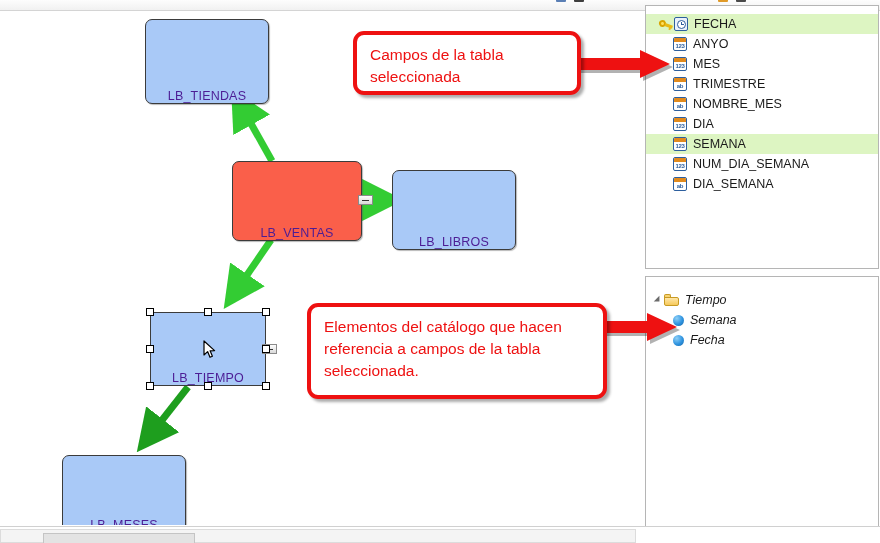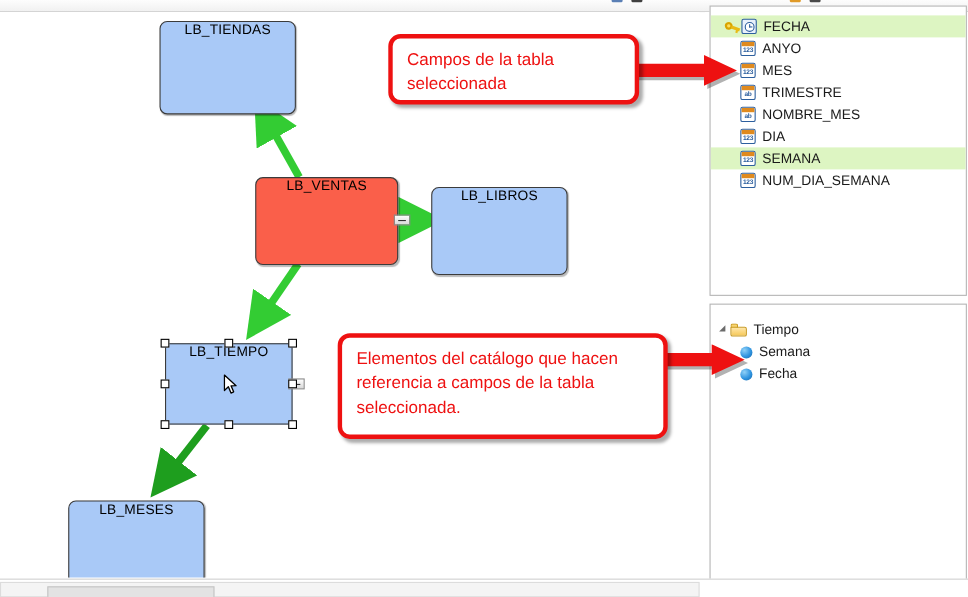--- a/index.html
+++ b/index.html
@@ -25,22 +25,22 @@
   #diagram-canvas{
     position:absolute;left:0;top:11px;width:636px;height:514px;
     background:#ffffff;overflow:hidden;
   }
   #canvas-svg{position:absolute;left:0;top:0;width:636px;height:514px;}
 
   
   .node{
     position:absolute;box-sizing:border-box;
     border:1px solid #3b3b3b;
-    display:flex;align-items:flex-start;justify-content:center;
-    font-size:12.5px;color:#000000;letter-spacing:.2px;
+    display:flex;align-items:flex-end;justify-content:center;
+    font-size:12.5px;color:#4c1d95;letter-spacing:.2px;
     z-index:6;
   }
   .node.dim{
     background:#a9c9f7;border-radius:7px;
     box-shadow:1px 1px 1px rgba(0,0,0,.28);
   }
   .node.fact{
     background:#fa5f4a;border-radius:7px;
     box-shadow:1px 1px 1px rgba(0,0,0,.28);
   }
@@ -134,21 +134,21 @@
   .dt-date{border-color:#2d5f9e;background:#e9f1fb;}
   .dt-date .clk{
     position:absolute;left:2px;top:2px;width:9px;height:9px;border-radius:50%;
     border:1.4px solid #2d5f9e;box-sizing:border-box;background:#fff;
   }
   .dt-date .h1{position:absolute;left:6px;top:4px;width:1px;height:3px;background:#2d5f9e;}
   .dt-date .h2{position:absolute;left:6px;top:6px;width:3px;height:1px;background:#2d5f9e;}
 
   
   .tree-row{display:flex;align-items:center;height:20px;font-size:12.5px;color:#1a1a1a;}
-  .tree-row .lbl{margin-left:6px;}
+  .tree-row .lbl{margin-left:6px;font-style:italic;}
   .tw{
     width:12px;flex:0 0 12px;display:flex;align-items:center;justify-content:center;
   }
   .tw i{
     display:block;width:0;height:0;
     border-left:4px solid #6b6b6b;border-top:4px solid transparent;border-bottom:4px solid transparent;
     transform:rotate(45deg);
   }
   .folder-icon{
     width:15px;height:13px;flex:0 0 15px;position:relative;
@@ -345,20 +345,28 @@
 
     <div class="field-row">
       <span class="key-spacer"></span>
       <span class="dt-icon dt-num">
         <span class="bar"></span>
         <span class="tag">123</span>
       </span>
       <span class="lbl">NUM_DIA_SEMANA</span>
     </div>
 
+    <div class="field-row">
+      <span class="key-spacer"></span>
+      <span class="dt-icon dt-txt">
+        <span class="bar"></span>
+        <span class="tag">ab</span>
+      </span>
+      <span class="lbl">DIA_SEMANA</span>
+    </div>
 
   </div>
 
   <div class="panel" id="catalog-panel">
 
     <div class="tree-row indent-1" style="margin-top:13px;">
       <span class="tw">
           <i></i>
         </span>
       <span class="folder-icon">

